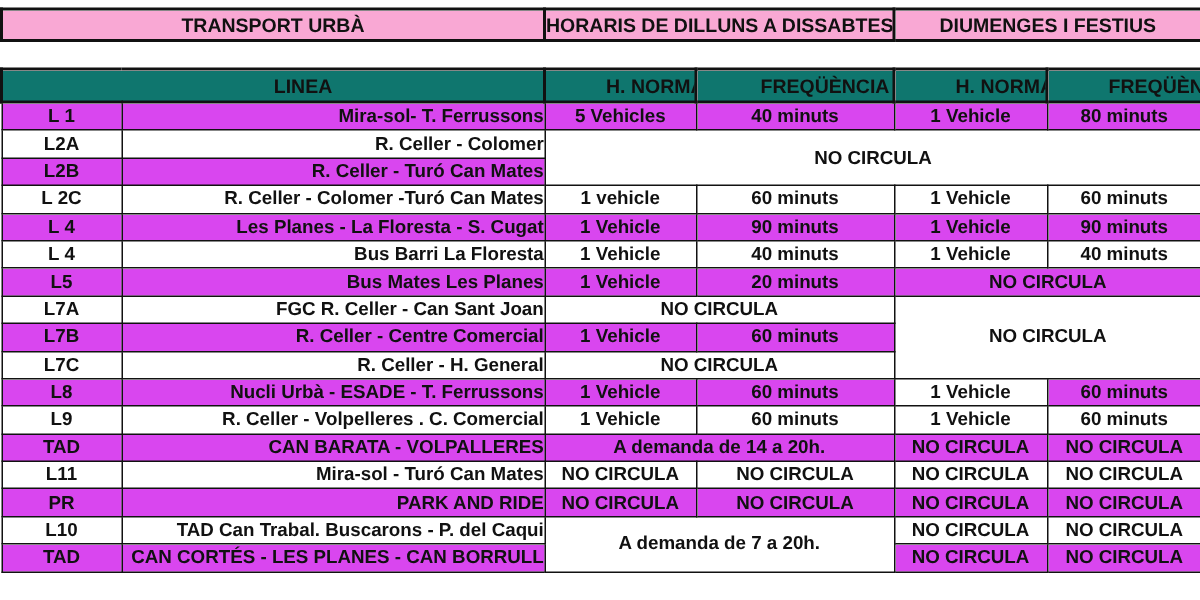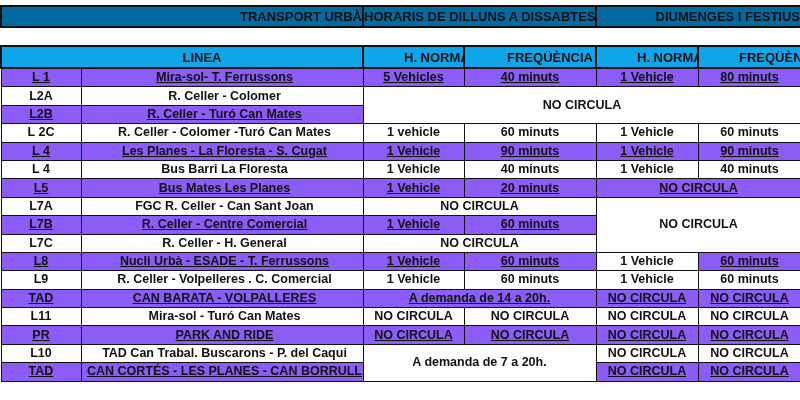--- a/index.html
+++ b/index.html
@@ -1,27 +1,27 @@
 <!DOCTYPE html>
 <html><head>
 <meta charset="utf-8">
 <style>
   html, body { margin:0; padding:0; background:#ffffff; }
   body { width:800px; height:400px; overflow:hidden; position:relative;
          font-family:"Liberation Sans", sans-serif; font-weight:bold; color:#111; }
   table { border-collapse:collapse; position:absolute; left:0; table-layout:fixed; }
   td { border:2px solid #111; padding:0; font-size:12.5px; line-height:15px; white-space:nowrap; overflow:hidden; }
   .top { top:5px; width:800px; }
-  .top td { background:#0369a1; text-align:right; height:19px; font-size:13px; }
+  .top td { background:#f9a8d4; text-align:center; height:19px; font-size:13px; }
   .main { top:45px; width:800px; }
   .main td { height:17.4px; text-align:center; border-width:1.5px; }
-  .main tr.hdr td { background:#0ea5e9; height:20px; font-size:13px; border-width:2px;padding-left:40px; }
-  .c { background:#8b5cf6;text-decoration:underline; }
+  .main tr.hdr td { background:#0f766e; height:20px; font-size:13px; border-width:2px;padding-left:40px; }
+  .c { background:#d946ef; }
   .w { background:#ffffff; }
-  td.name { text-align:center; padding-left:5px;margin-left:16px; }
+  td.name { text-align:right; padding-left:5px;margin-left:16px; }
 </style>
 </head>
 <body>
 
 <table class="top">
   <colgroup>
       <col style="width:362px">
       <col style="width:233px">
       <col style="width:205px">
     </colgroup>

